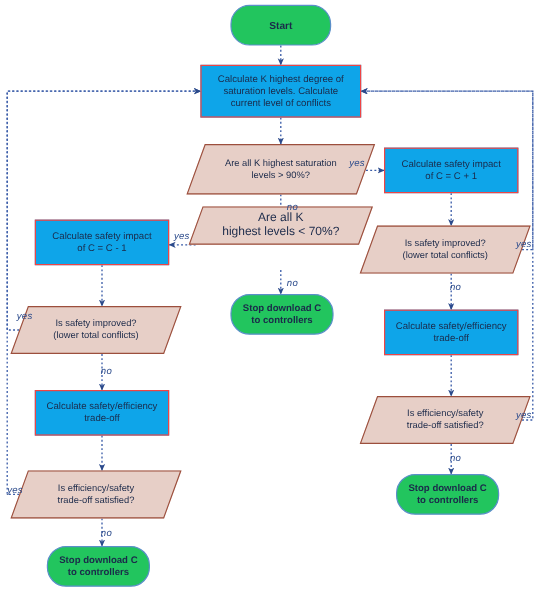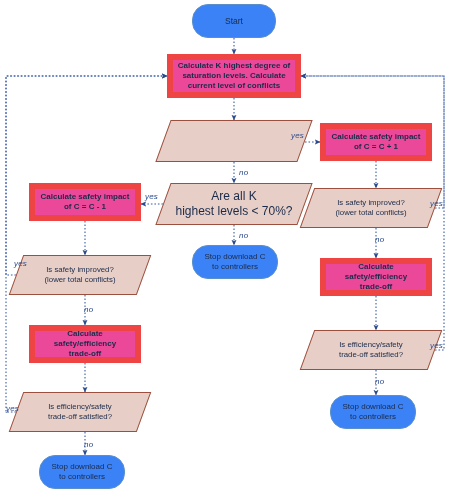--- a/index.html
+++ b/index.html
@@ -30,28 +30,28 @@
     box-sizing: border-box;
     display: flex;
     align-items: center;
     justify-content: center;
     text-align: center;
     color: #1b2a4a;
     line-height: 1.25;
     white-space: pre-line;
   }
   .node.process {
-    background: #ec4899;
-    border: 6px solid #ef4444;
-    font-weight: bold;
+    background: #0ea5e9;
+    border: 1px solid #ef4444;
   }
   .node.terminator {
-    background: #3b82f6;
+    background: #22c55e;
     border: 1px solid #5b8fc9;
     border-radius: 16px;
+    font-weight: bold;
   }
   .node.decision-wrap {
     background: transparent;
     border: none;
     overflow: visible;
   }
   .skew-fill {
     position: absolute;
     left: 0;
     top: 0;
@@ -107,22 +107,23 @@
         <polyline points="16,275 6,275 6,76 167,76" marker-end="url(#arrow)"></polyline>
         <polyline points="16,412 6,412 6,76 167,76" marker-end="url(#arrow)"></polyline>
       </g>
   </svg>
 
   <div id="node-layer">
       <div class="node terminator" style="left: 192px; top: 4px; width: 84px; height: 34px; font-size: 8.5px;"><span>Start</span></div>
       <div class="node process" style="left: 167px; top: 54px; width: 134px; height: 44px; font-size: 8px;"><span>Calculate K highest degree of
 saturation levels. Calculate
 current level of conflicts</span></div>
-      <div class="node decision-wrap" style="left: 163px; top: 120px; width: 142px; height: 42px; font-size: 7.8px;"><div class="skew-fill"></div></div>
-      <div class="node decision-wrap" style="left: 163px; top: 183px; width: 142px; height: 42px; font-size: 12px;"><div class="skew-fill"></div><div class="skew-label">Are all K
+      <div class="node decision-wrap" style="left: 163px; top: 120px; width: 142px; height: 42px; font-size: 7.8px;"><div class="skew-fill"></div><div class="skew-label">Are all K highest saturation
+levels &gt; 90%?</div></div>
+      <div class="node decision-wrap" style="left: 163px; top: 172px; width: 142px; height: 32px; font-size: 10px;"><div class="skew-fill"></div><div class="skew-label">Are all K
 highest levels &lt; 70%?</div></div>
       <div class="node terminator" style="left: 192px; top: 245px; width: 86px; height: 34px; font-size: 8px;"><span>Stop download C
 to controllers</span></div>
       <div class="node process" style="left: 320px; top: 123px; width: 112px; height: 38px; font-size: 8px;"><span>Calculate safety impact
 of C = C + 1</span></div>
       <div class="node decision-wrap" style="left: 307px; top: 188px; width: 128px; height: 40px; font-size: 7.8px;"><div class="skew-fill"></div><div class="skew-label">Is safety improved?
 (lower total conflicts)</div></div>
       <div class="node process" style="left: 320px; top: 258px; width: 112px; height: 38px; font-size: 8px;"><span>Calculate safety/efficiency
 trade-off</span></div>
       <div class="node decision-wrap" style="left: 307px; top: 330px; width: 128px; height: 40px; font-size: 7.8px;"><div class="skew-fill"></div><div class="skew-label">Is efficiency/safety

